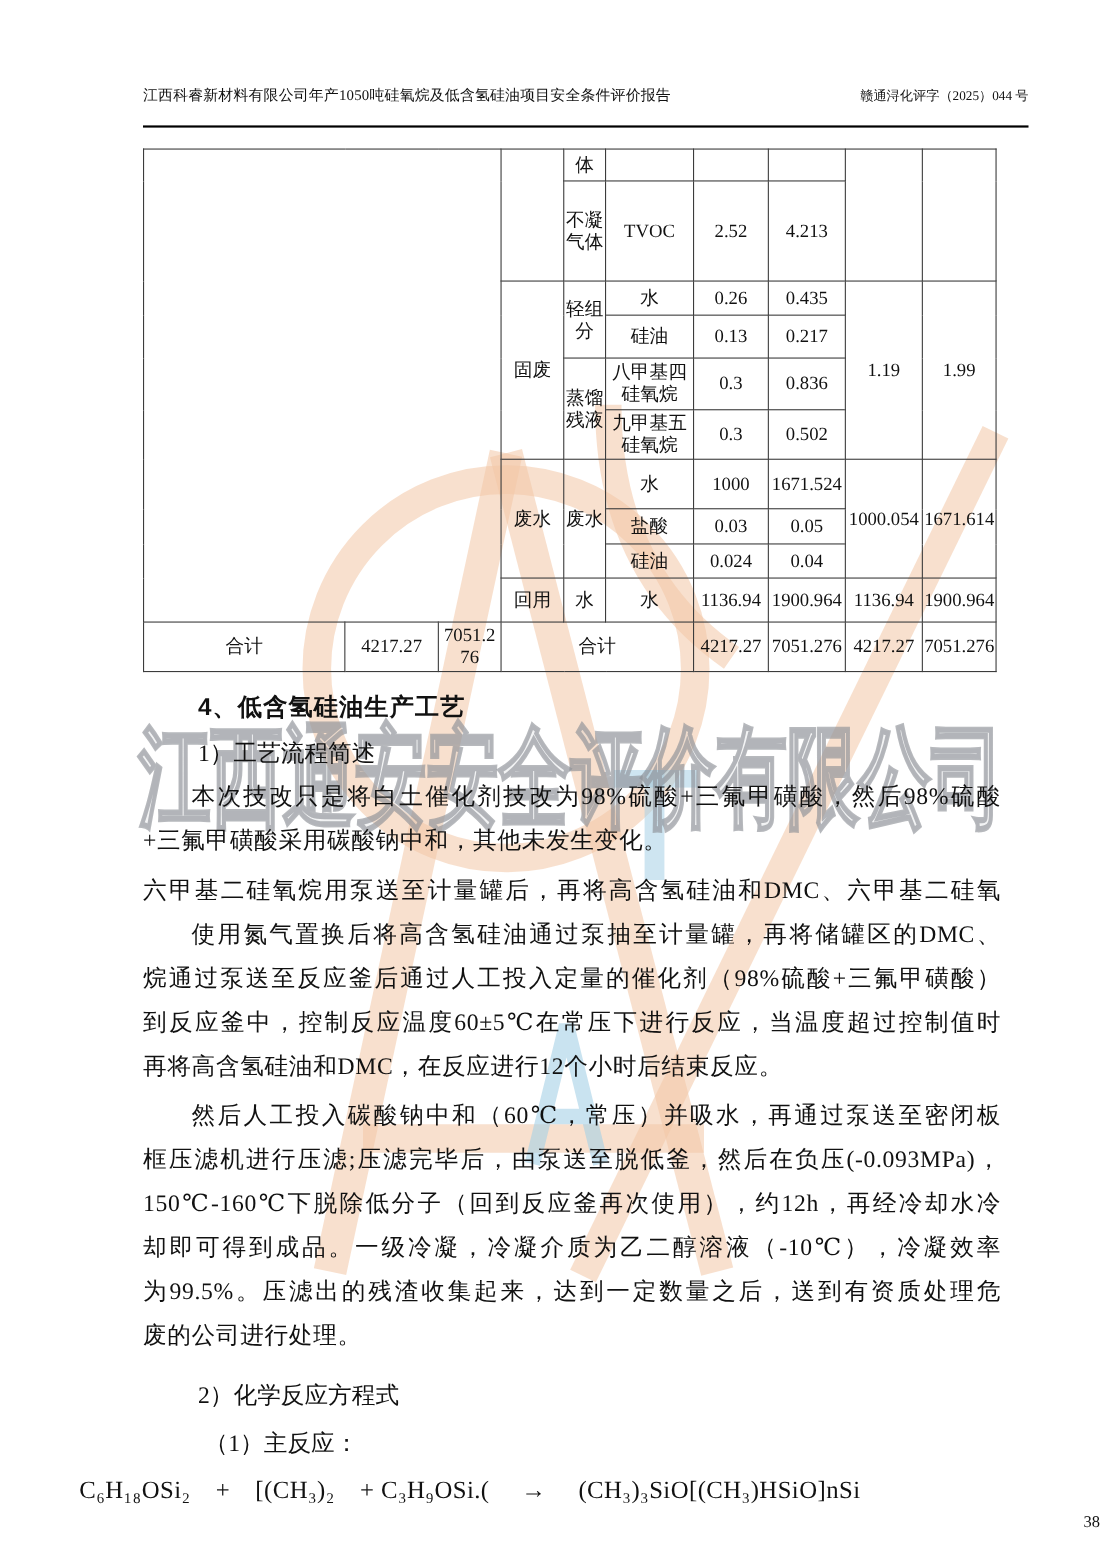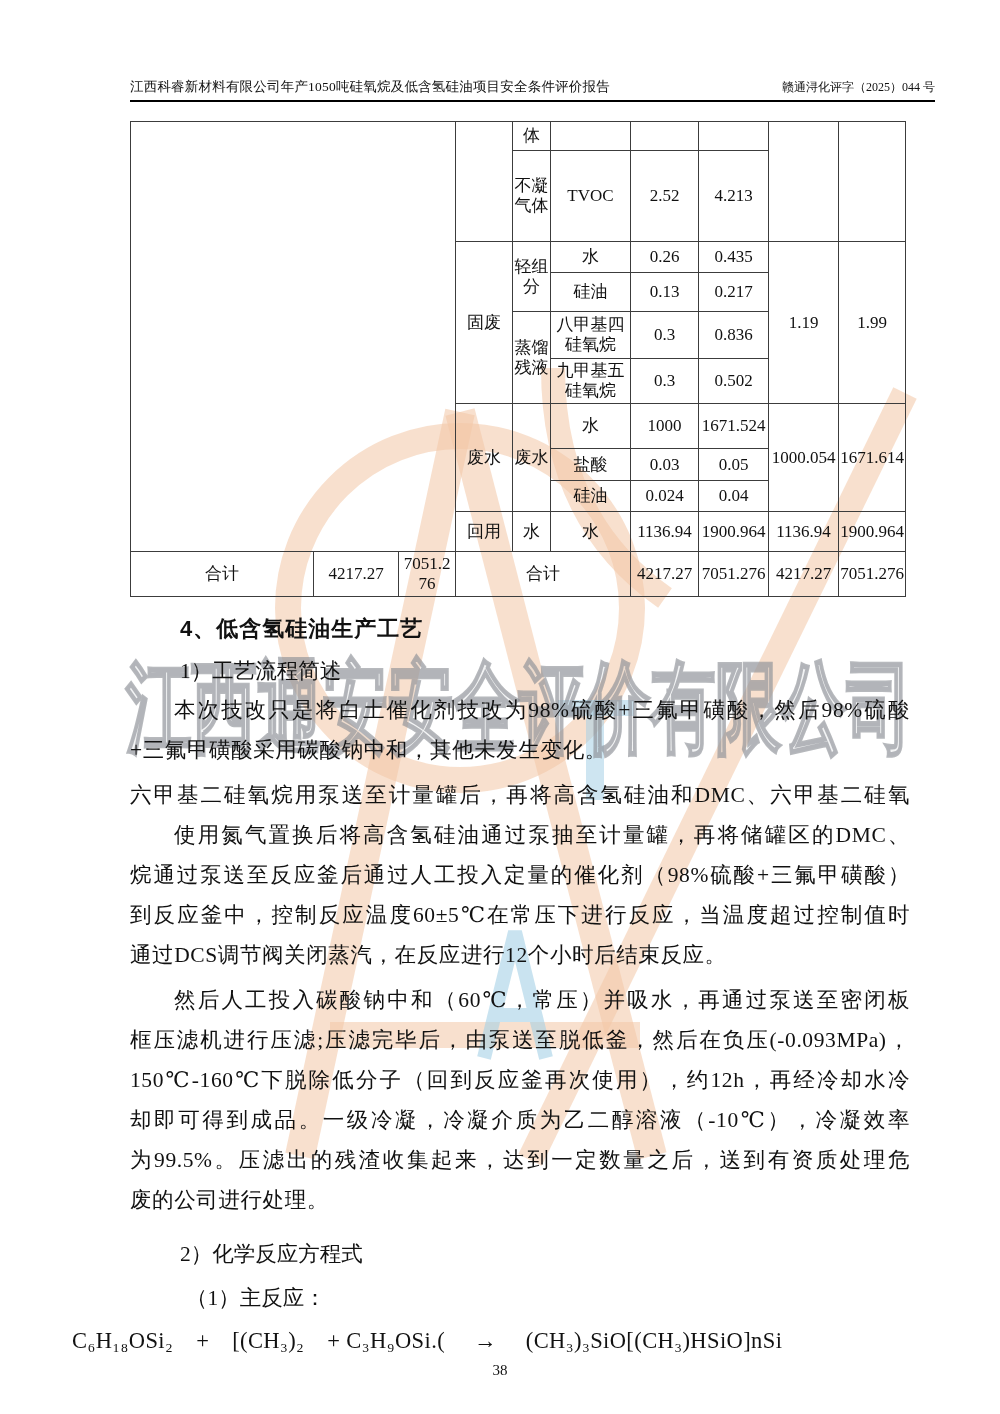--- a/index.html
+++ b/index.html
@@ -24,21 +24,21 @@
     color: rgba(190,194,198,0.20);
     -webkit-text-stroke: 2.5px rgba(138,142,148,0.62);
   }
   
   .content { position:relative; z-index:1; }
   .header {
     margin: 78px 65px 0 130px;
     width: 805px;
     display:flex; justify-content:space-between; align-items:flex-end;
     border-bottom: 2px solid #000;
-    padding-bottom: 4px;
+    padding-bottom: 18px;
   }
   .header .h-left  { font-size:13.5px; letter-spacing:0.2px; }
   .header .h-right { font-size:12px; font-weight:400;margin-left:32px; }
   
   table.balance {
     margin: 19px 0 0 130px;
     width: 775px;
     border-collapse: collapse;
     table-layout: fixed;
     font-size: 17px;
@@ -61,21 +61,21 @@
     font-size: 22px; letter-spacing: 1px;
   }
   .sub-title { margin: 12px 0 0 180px; font-size: 21.5px; }
   .para { width: 780px; margin: 5px 0 0 130px; font-size: 21.5px; letter-spacing: 0.6px; }
   .para .line { line-height: 40px; text-align: justify; text-align-last: justify; }
   .para .line.first { padding-left: 44px; }
   .para .line.last { text-align-last: left; }
   .sub2 { margin: 14px 0 0 180px; font-size: 21.5px; line-height: 40px; }
   .sub3 { margin: 4px 0 0 186px; font-size: 21.5px; line-height: 40px; }
   .formula { margin: 4px 0 0 72px; font-size: 22.5px; line-height: 38px; letter-spacing: 0.4px; }
-  .page-num { margin-top: 2px; text-align: center; font-size: 15px; }
+  .page-num { margin-top: 2px; text-align: right; font-size: 15px; }
 </style>
 </head>
 <body>
 
 <div class="page">
 
   <div class="wm-layer">
     <svg width="1000" height="1414" viewBox="0 0 1000 1414">
       <g fill="none" stroke="rgba(243,198,166,0.55)">
         <circle cx="460" cy="608" r="172" stroke-width="26"></circle>
@@ -208,21 +208,21 @@
     <div class="para">
       <div class="line first">本次技改只是将白土催化剂技改为98%硫酸+三氟甲磺酸，然后98%硫酸</div>
       <div class="line last">+三氟甲磺酸采用碳酸钠中和，其他未发生变化。</div>
     </div>
 
     <div class="para">
       <div class="line">六甲基二硅氧烷用泵送至计量罐后，再将高含氢硅油和DMC、六甲基二硅氧</div>
       <div class="line first">使用氮气置换后将高含氢硅油通过泵抽至计量罐，再将储罐区的DMC、</div>
       <div class="line">烷通过泵送至反应釜后通过人工投入定量的催化剂（98%硫酸+三氟甲磺酸）</div>
       <div class="line">到反应釜中，控制反应温度60±5℃在常压下进行反应，当温度超过控制值时</div>
-      <div class="line last">通过DCS调节阀关闭蒸汽，在反应进行12个小时后结束反应。</div>
+      <div class="line last">再将高含氢硅油和DMC，在反应进行12个小时后结束反应。</div>
     </div>
 
     <div class="para">
       <div class="line first">然后人工投入碳酸钠中和（60℃，常压）并吸水，再通过泵送至密闭板</div>
       <div class="line">框压滤机进行压滤;压滤完毕后，由泵送至脱低釜，然后在负压(-0.093MPa)，</div>
       <div class="line">150℃-160℃下脱除低分子（回到反应釜再次使用），约12h，再经冷却水冷</div>
       <div class="line">却即可得到成品。一级冷凝，冷凝介质为乙二醇溶液（-10℃），冷凝效率</div>
       <div class="line">为99.5%。压滤出的残渣收集起来，达到一定数量之后，送到有资质处理危</div>
       <div class="line last">废的公司进行处理。</div>
     </div>

